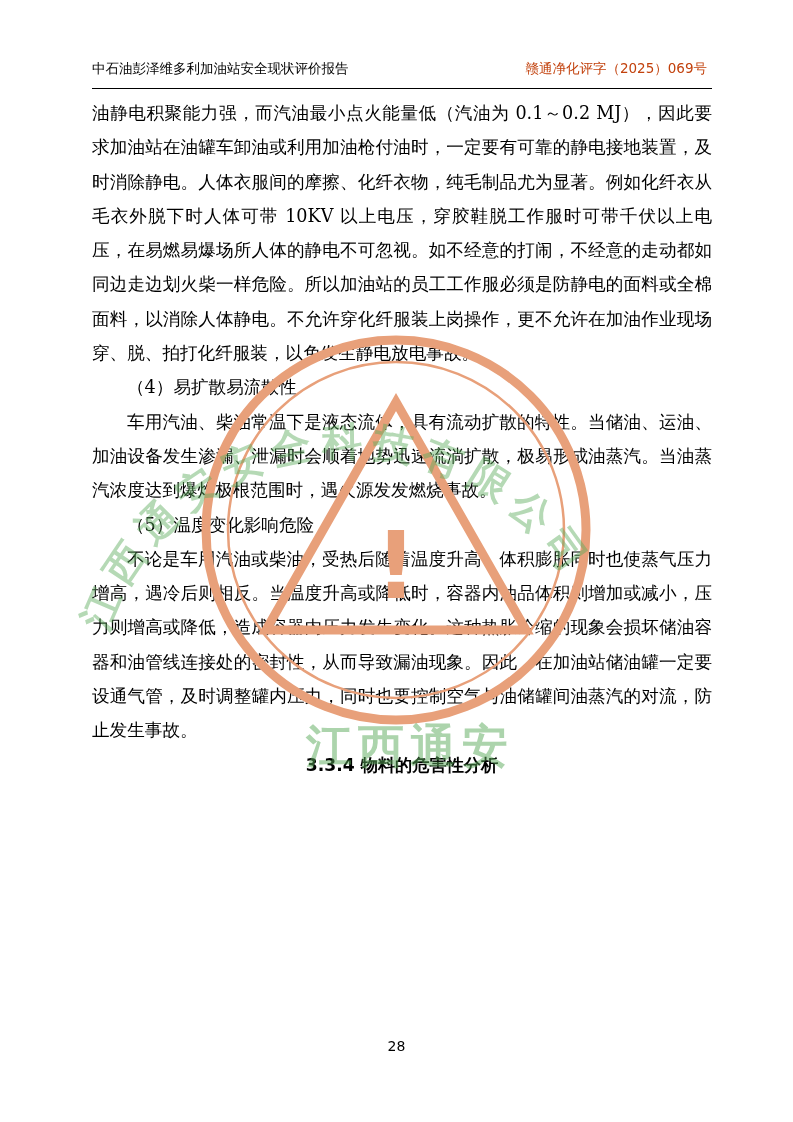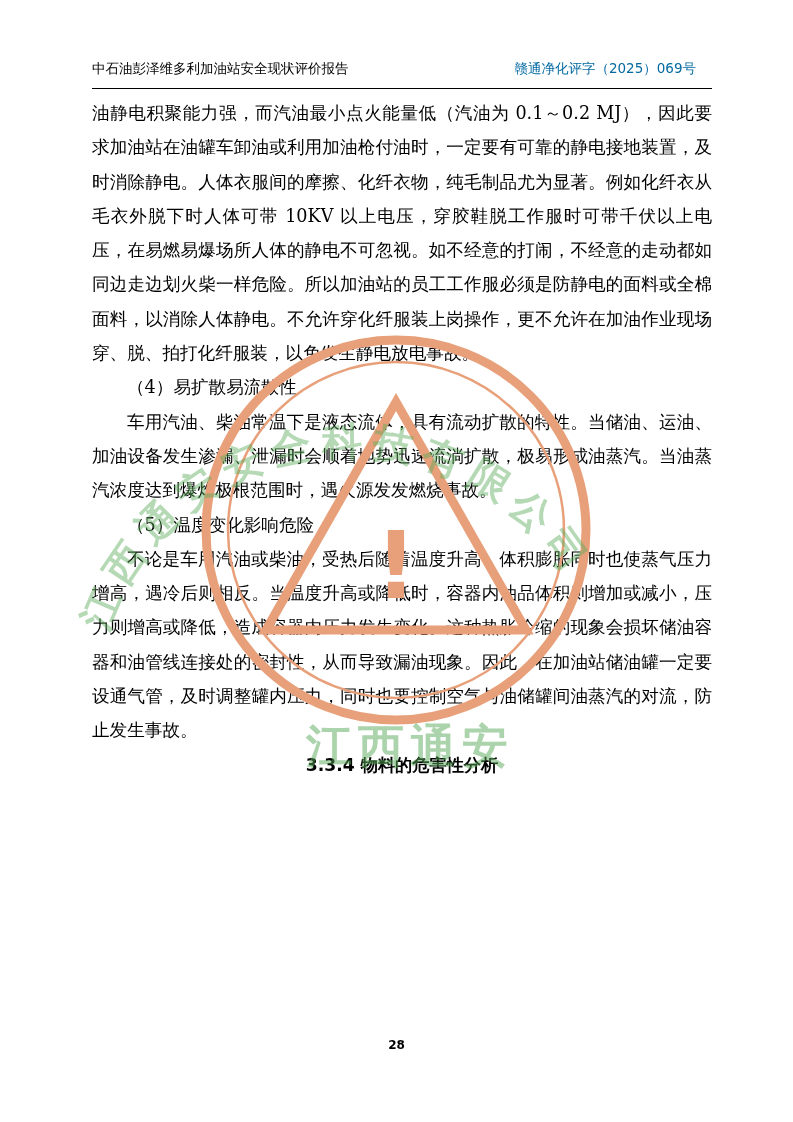--- a/index.html
+++ b/index.html
@@ -69,25 +69,25 @@
     position: absolute;
     left: 0;
     top: 0;
     font-size: 13.5px;
     font-family: Liberation Sans, sans-serif;
     color: #000;
     white-space: nowrap;
   }
   .header-right {
     position: absolute;
-    right: 16px;
+    right: 5px;
     top: 0;
     font-size: 13.5px;
     font-family: "DejaVu Sans", "Liberation Sans", sans-serif;
-    color: #0369a1;
+    color: #c2410c;
     white-space: nowrap;
   }
   .header-rule {
     position: absolute;
     left: 92px;
     top: 88px;
     width: 620px;
     height: 0;
     border-top: 1px solid #000;
     z-index: 2;
@@ -121,25 +121,24 @@
     text-align: center;
   }
 
   
   .page-number {
     position: absolute;
     left: 0;
     top: 1038px;
     width: 793px;
     text-align: center;
-    font-size: 12px;
+    font-size: 14px;
     font-family: "DejaVu Sans", "Liberation Sans", sans-serif;
     color: #000;
     z-index: 2;
-    font-weight: bold;
   }
 </style>
 </head>
 <body>
 
 <div class="page">
 
   <div class="header">
     <div class="header-left">中石油彭泽维多利加油站安全现状评价报告</div>
     <div class="header-right">赣通净化评字（2025）069号</div>

